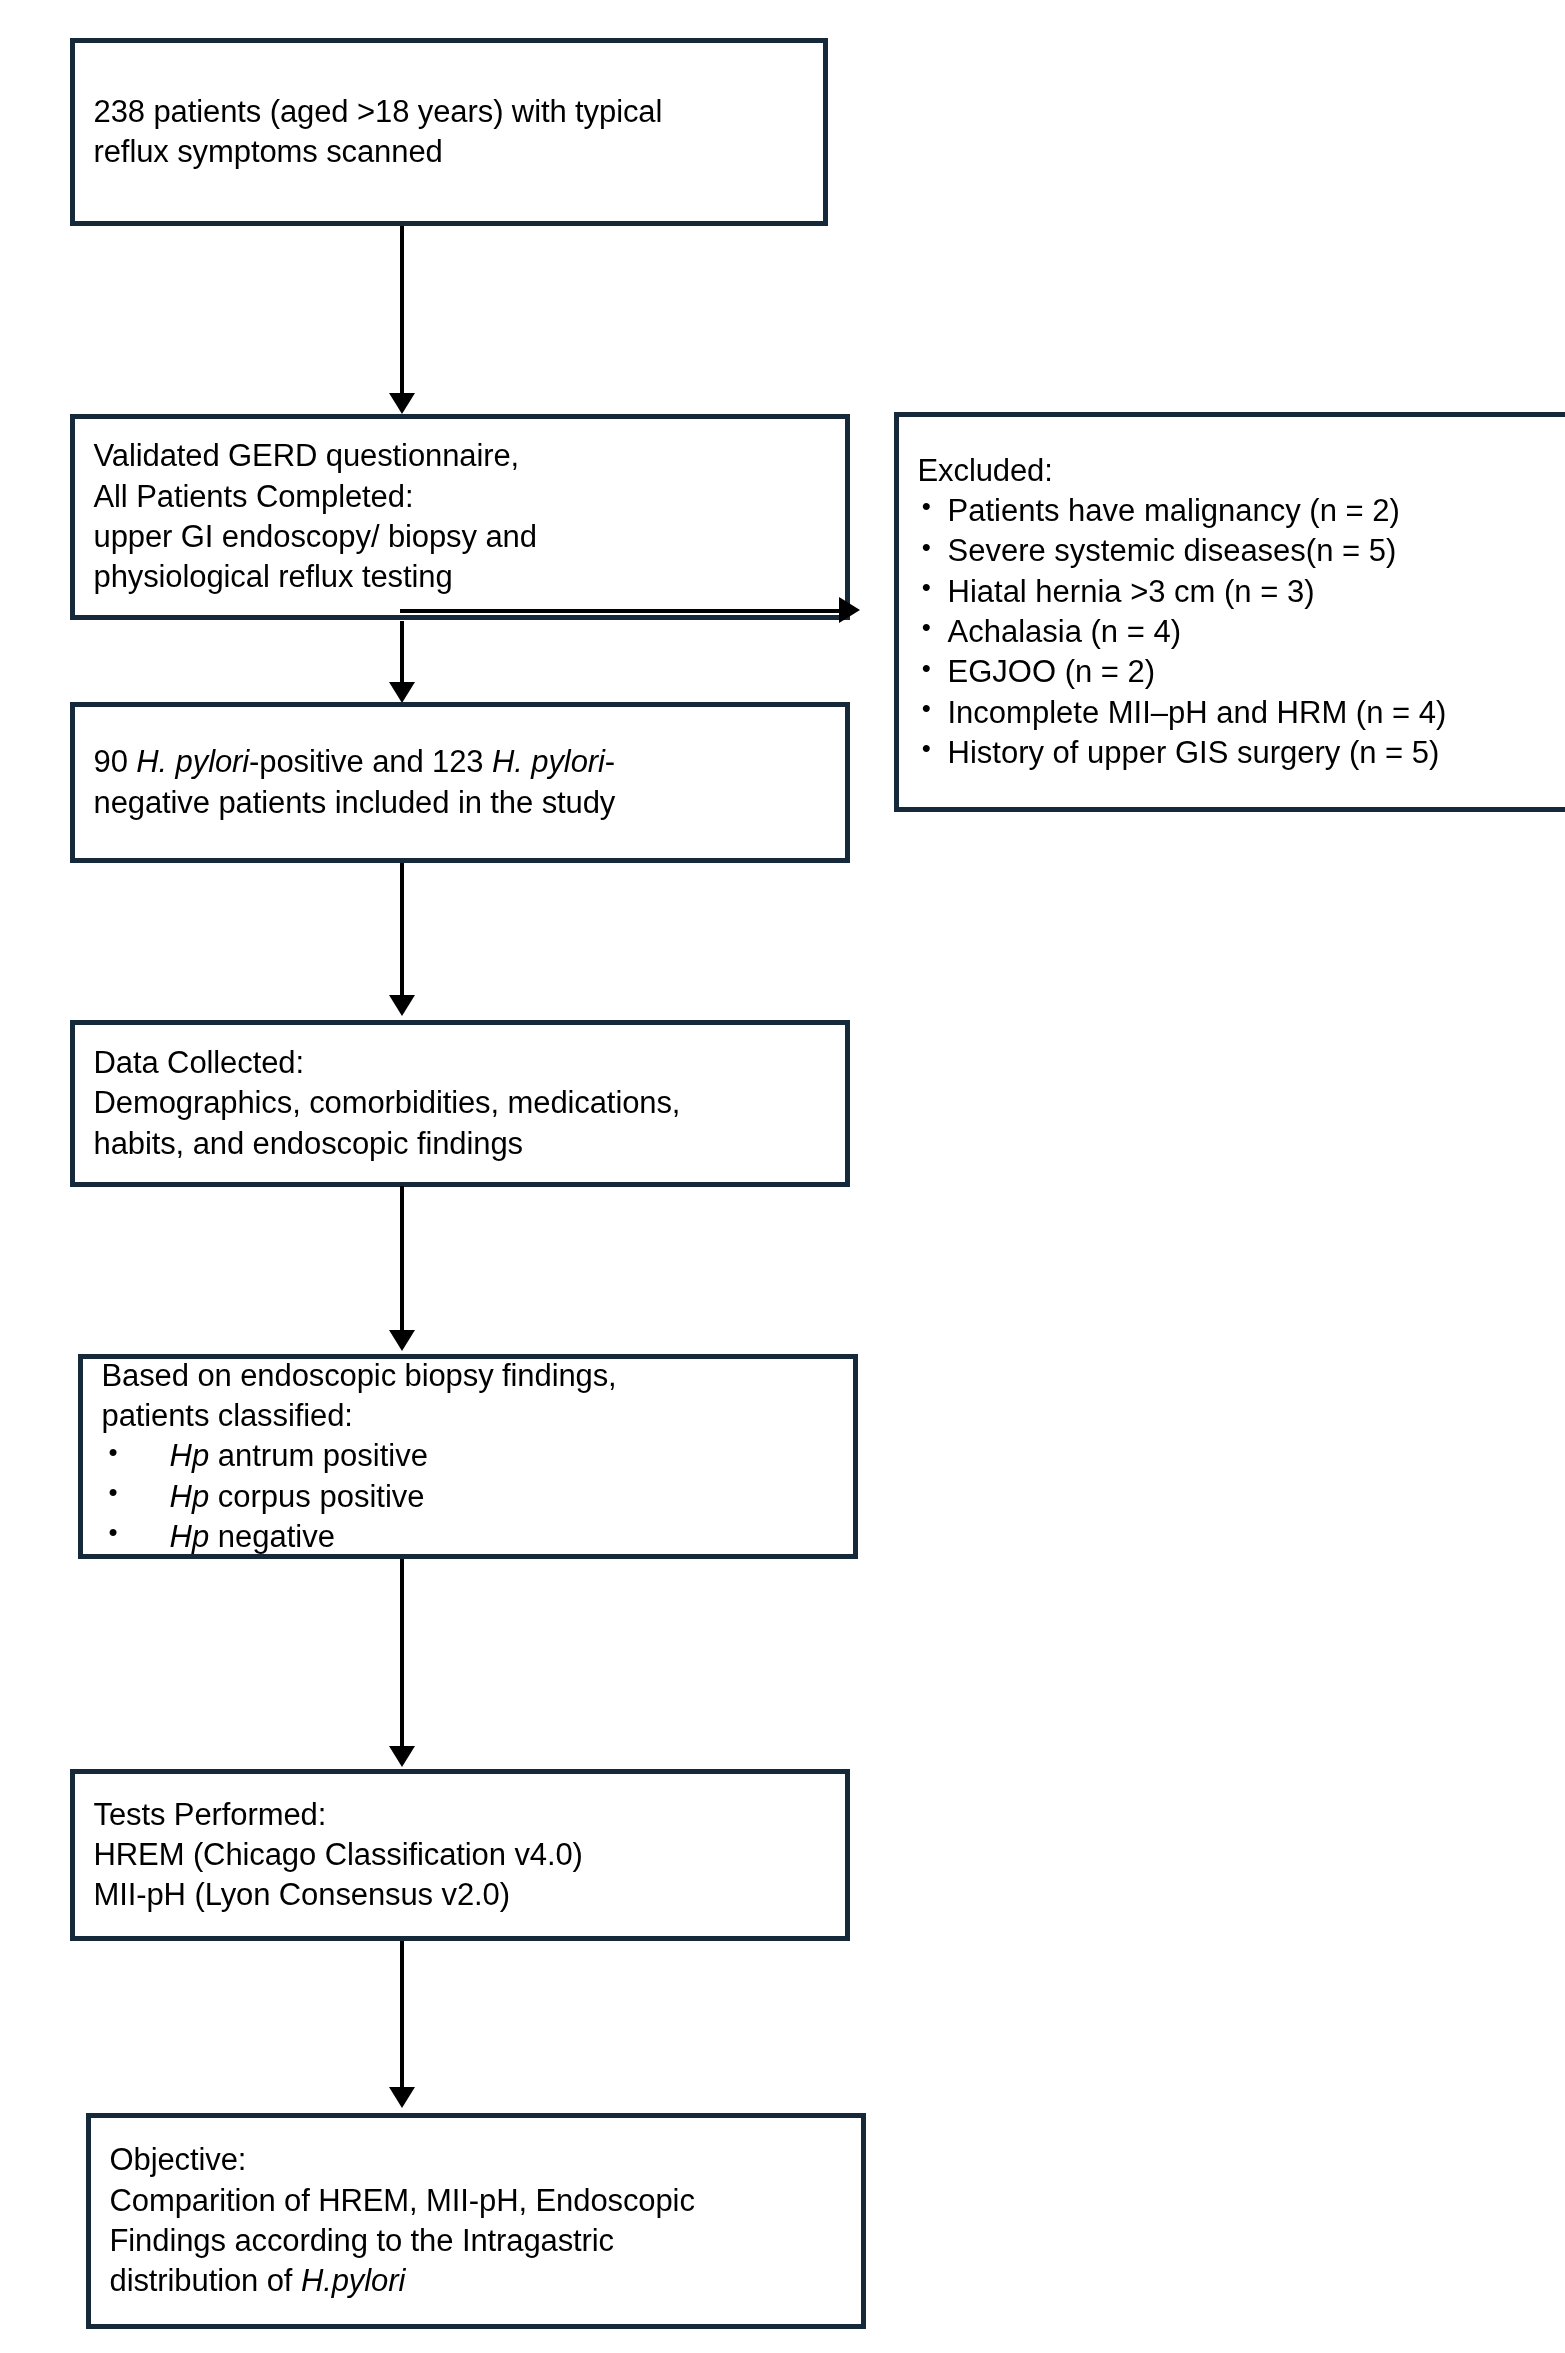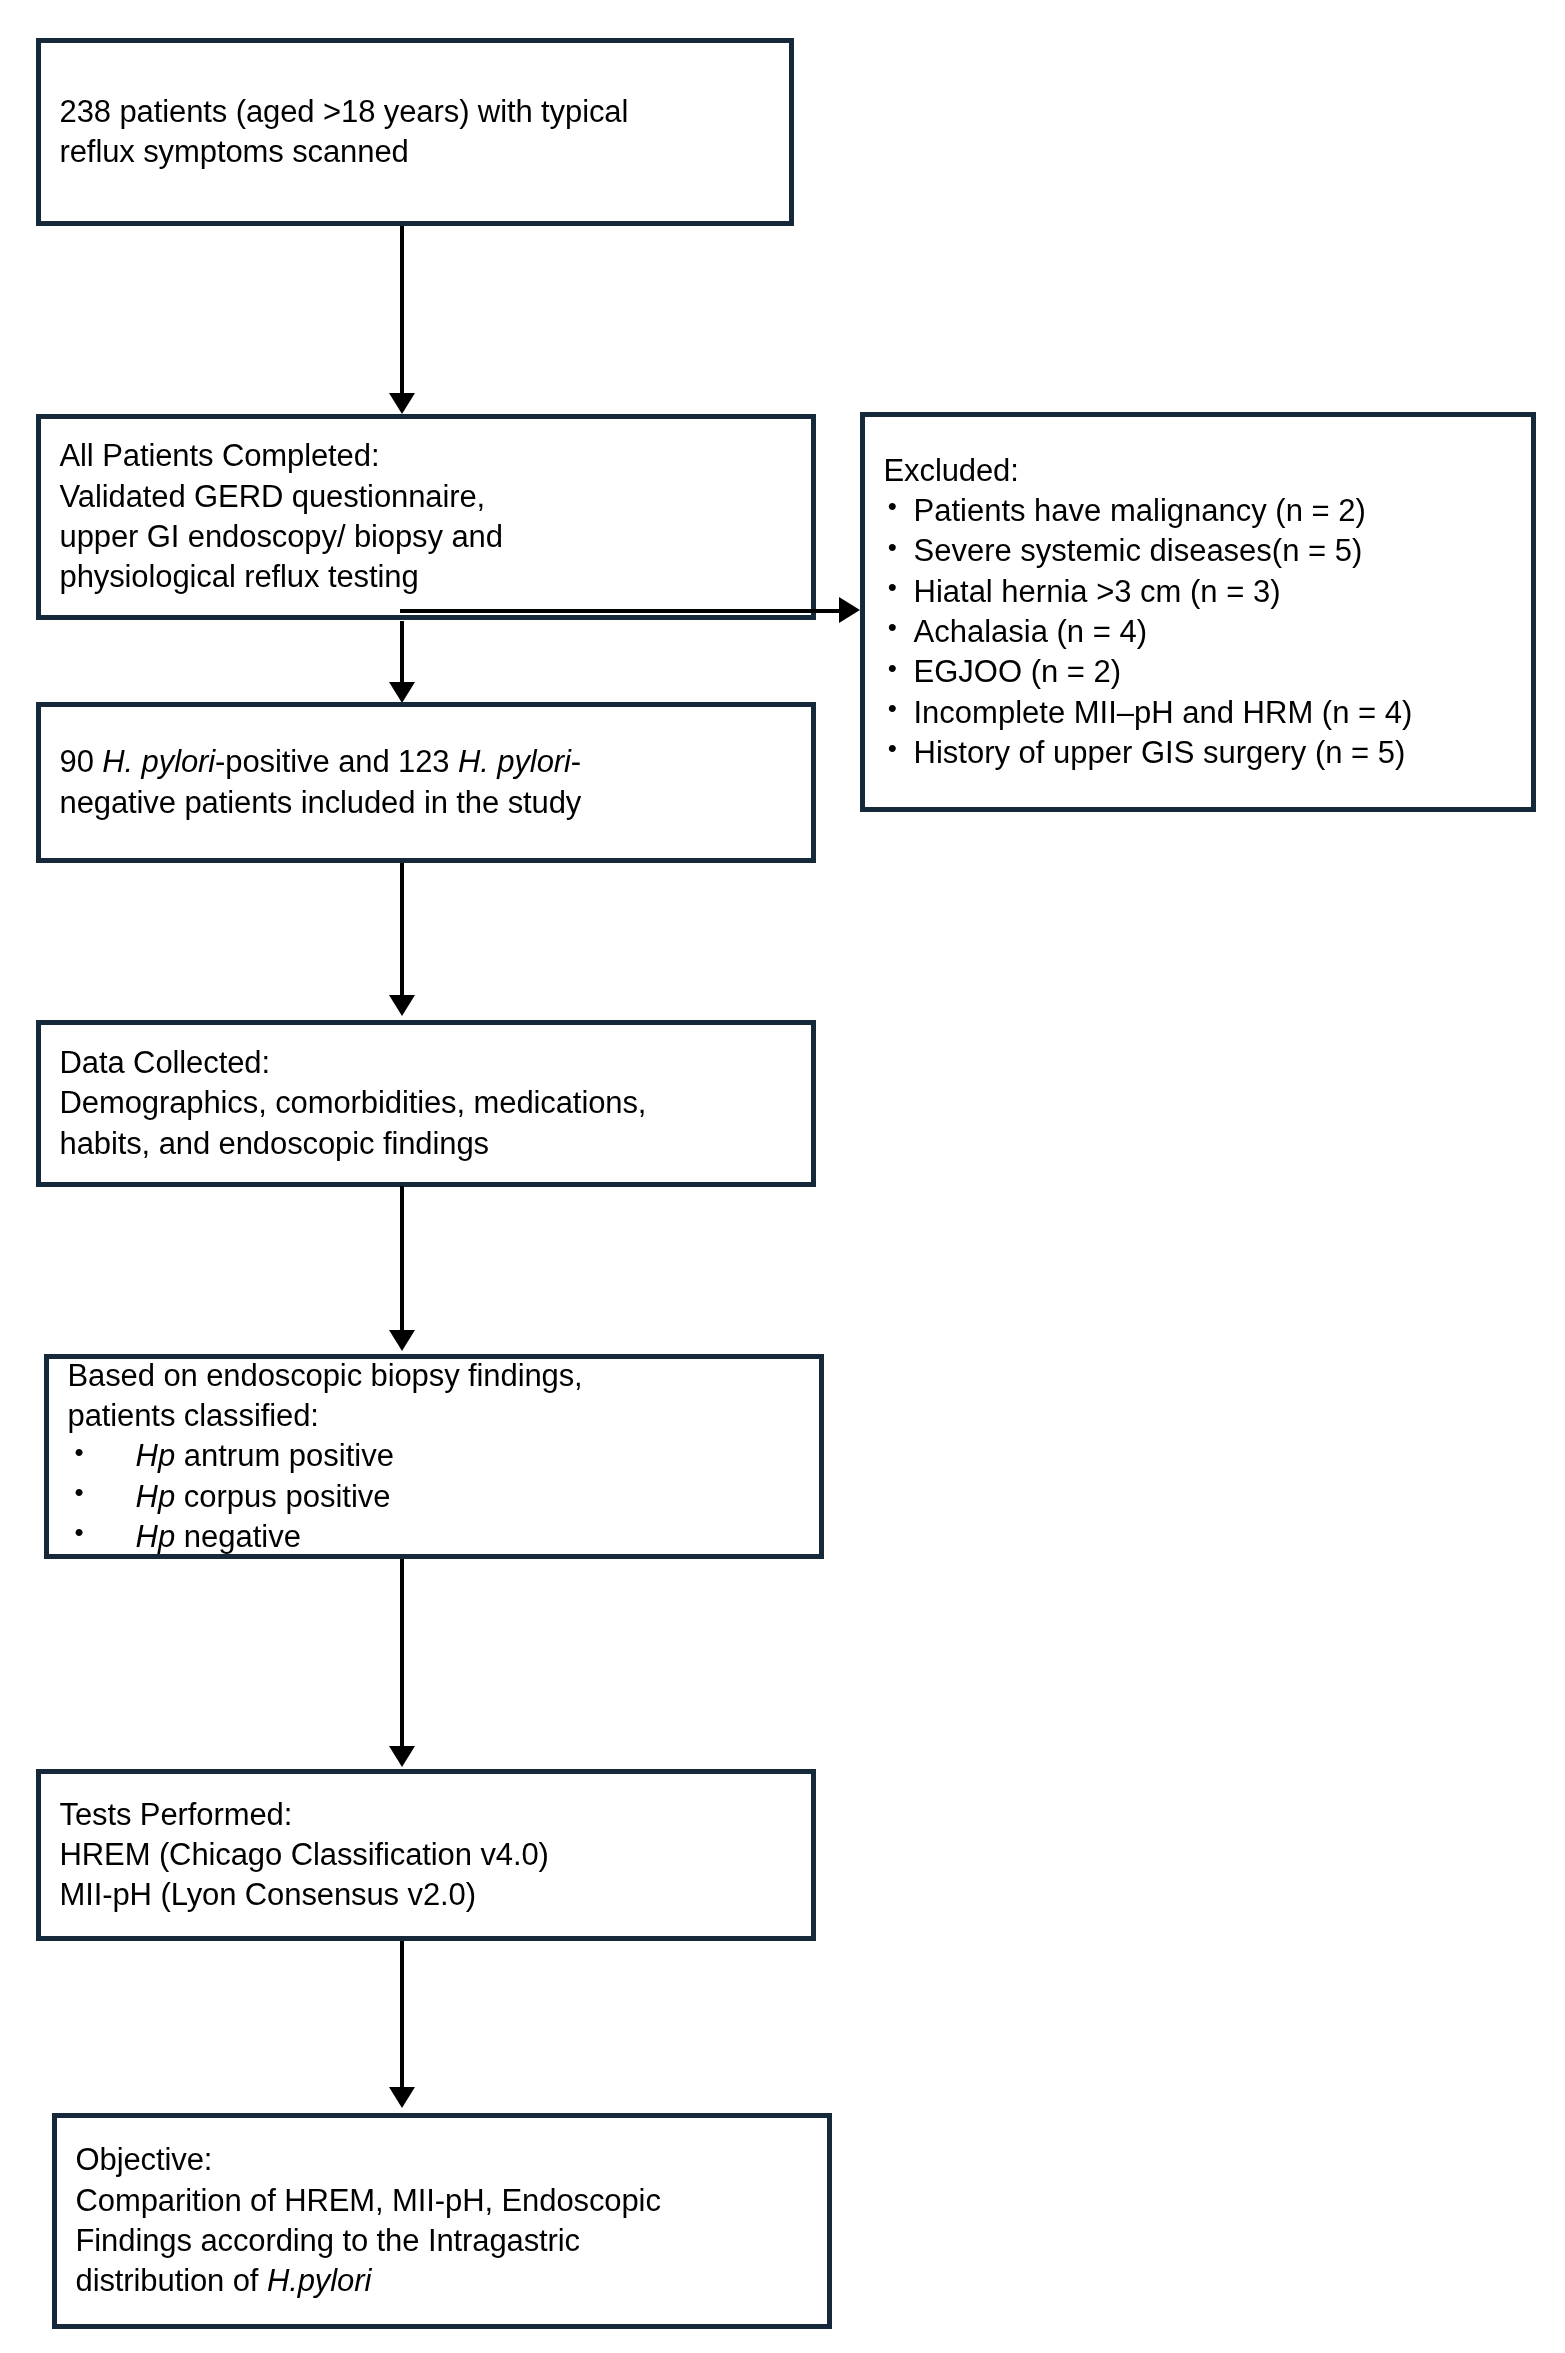--- a/index.html
+++ b/index.html
@@ -19,20 +19,21 @@
     overflow: hidden;
   }
   .box {
     position: absolute;
     box-sizing: border-box;
     border: 5px solid #16293a;
     background: #ffffff;
     display: flex;
     flex-direction: column;
     justify-content: center;
+    margin-left: 34px;
   }
   .box-inner {
     padding: 0 18.5px;
   }
   .line {
     font-size: 31px;
     line-height: 1.30;
     color: #000000;
     white-space: nowrap;
     letter-spacing: -0.1px;
@@ -107,22 +108,22 @@
       <div class="line">238 patients (aged &gt;18 years) with typical</div>
       <div class="line">reflux symptoms scanned</div>
     </div>
   </div>
 
   <div class="vline" style="left:400px; top:226px; height:171px;"></div>
   <div class="arrow-down" style="left:389px; top:393px;"></div>
 
   <div class="box" style="left:36px; top:414px; width:780px; height:206px;">
     <div class="box-inner">
+      <div class="line">Validated GERD questionnaire,</div>
       <div class="line">All Patients Completed:</div>
-      <div class="line">Validated GERD questionnaire,</div>
       <div class="line">upper GI endoscopy/ biopsy and</div>
       <div class="line">physiological reflux testing</div>
     </div>
   </div>
 
   <div class="vline" style="left:400px; top:621px; height:66px;"></div>
   <div class="arrow-down" style="left:389px; top:682px;"></div>
 
   <div class="hline" style="left:400px; top:609px; width:441px;"></div>
   <div class="arrow-right" style="left:839px; top:597px;"></div>

